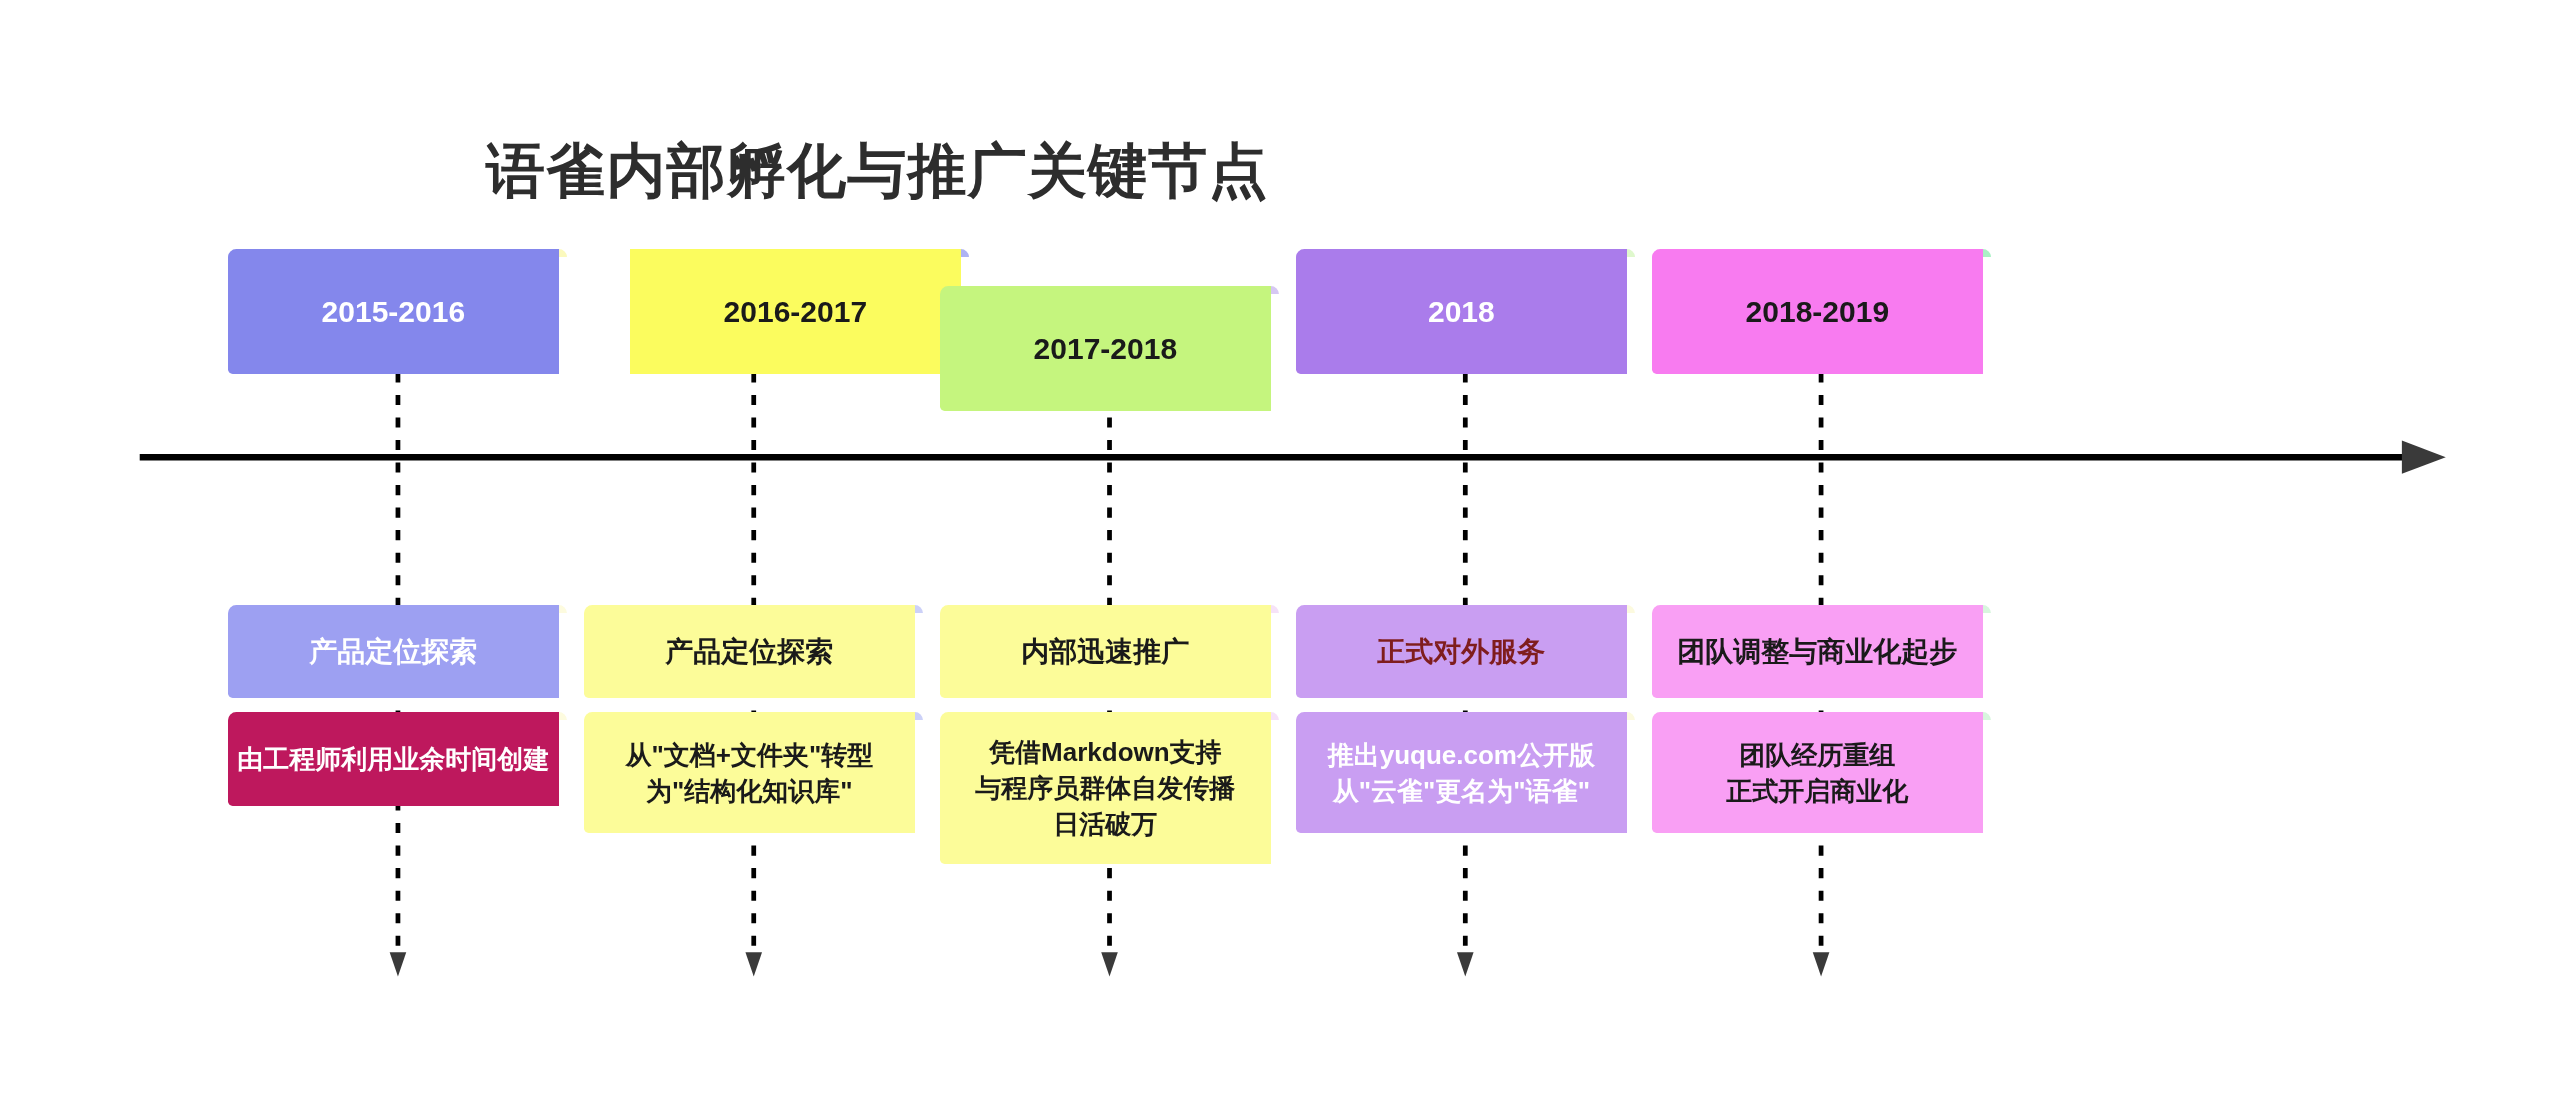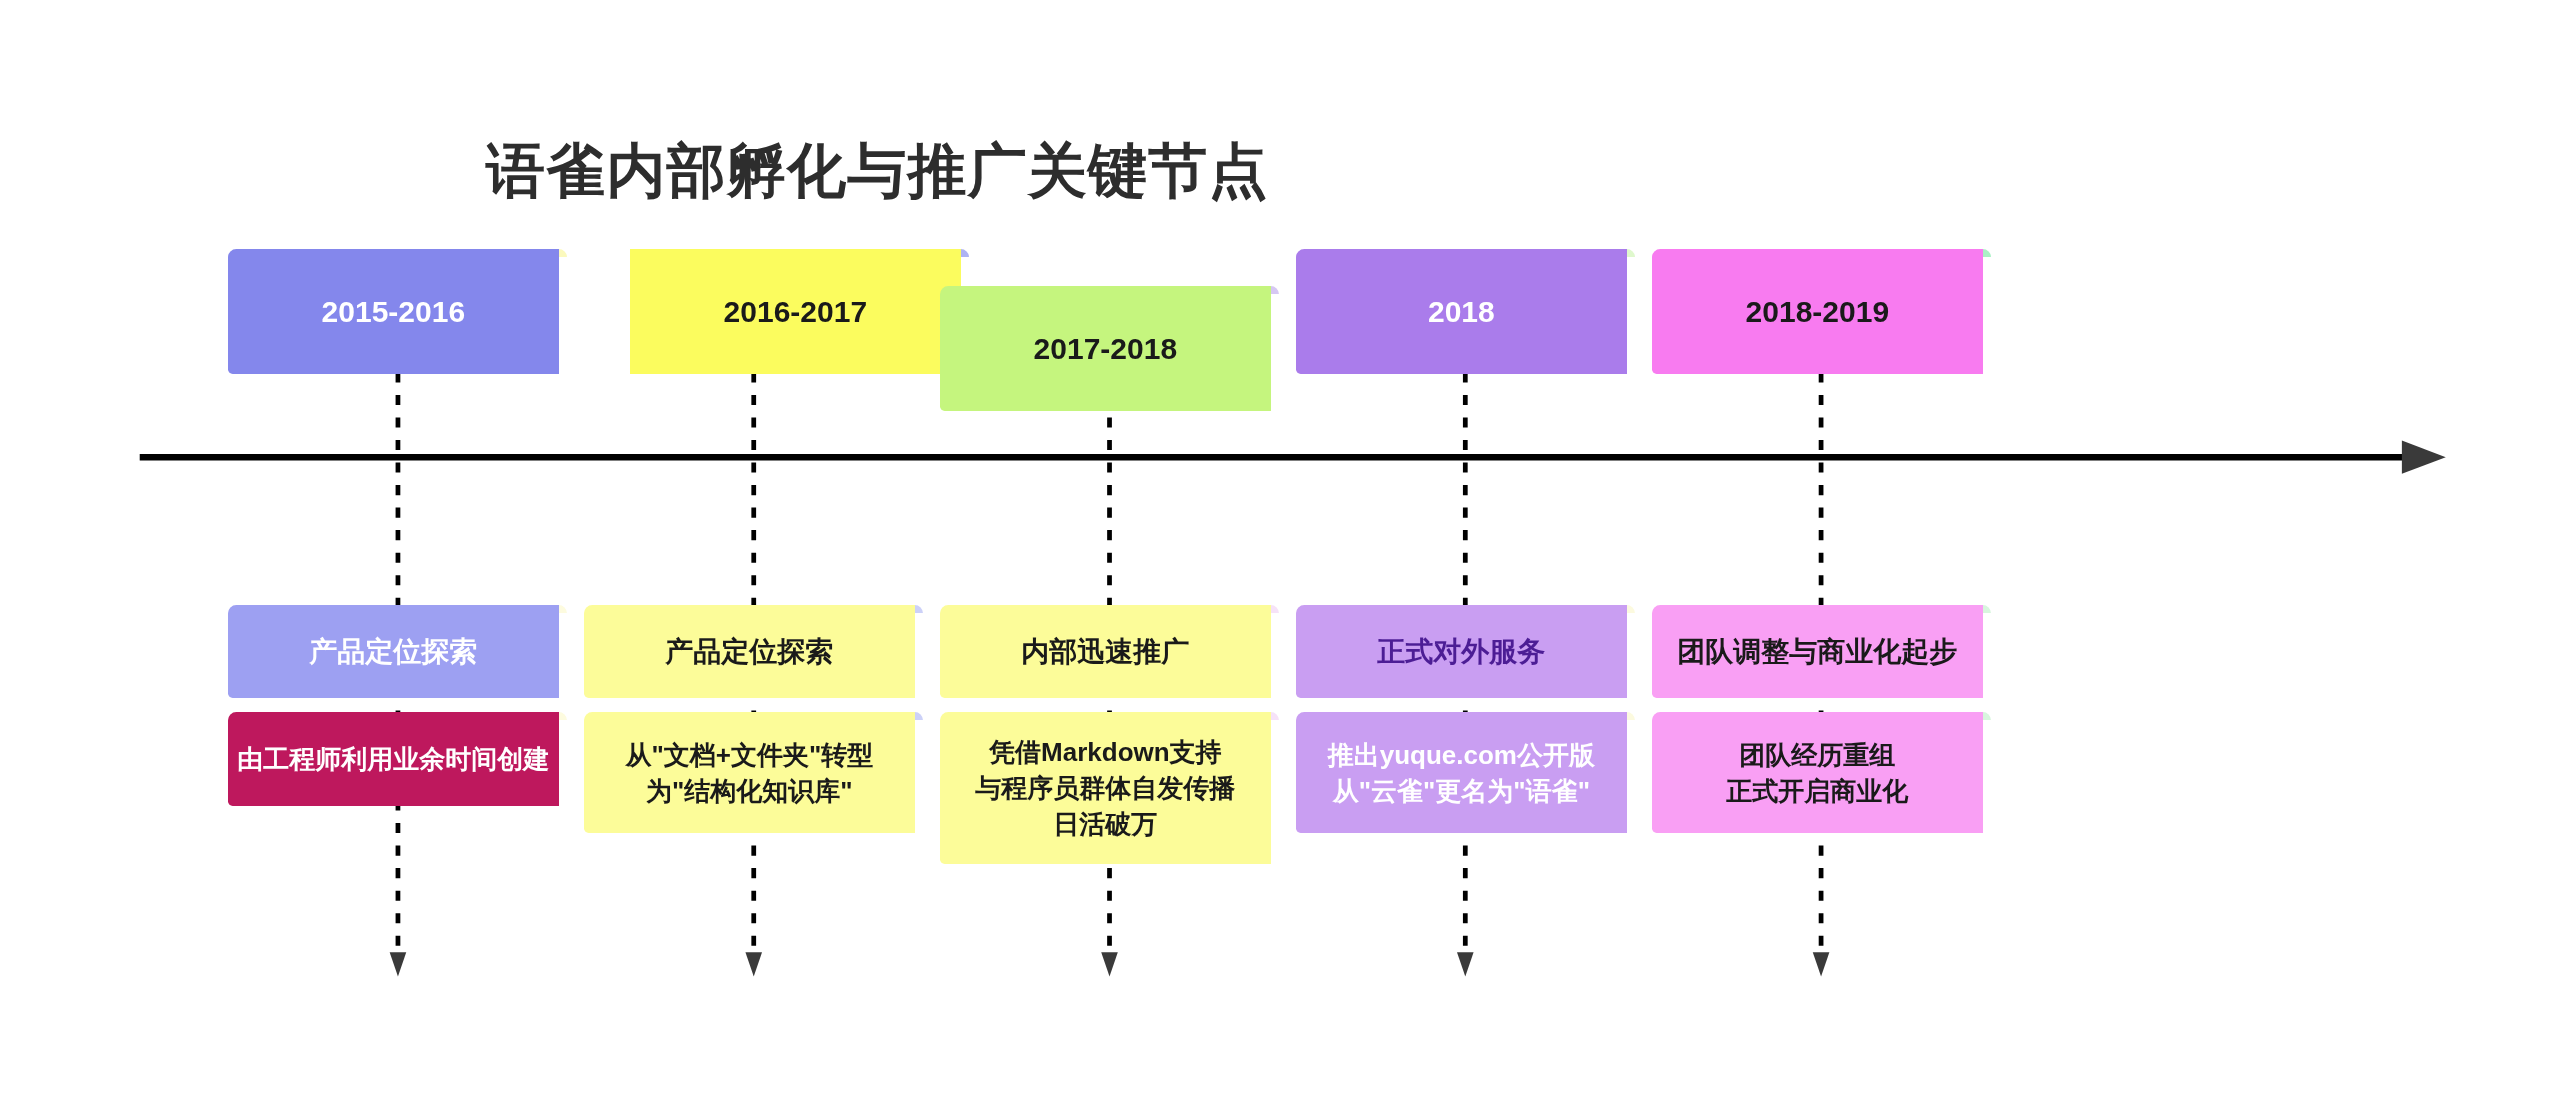--- a/index.html
+++ b/index.html
@@ -130,21 +130,21 @@
   </div>
       <div class="col" style="left: 1296px;">
     <div class="box header-box" style="top: 249px; height: 125px;">
       <div class="fill" style="background: rgb(170, 124, 235);">
         <span class="period-txt" style="color: rgb(255, 255, 255);">2018</span>
       </div>
       <div class="strip" style="background: rgb(223, 248, 205);"></div>
     </div>
     <div class="box row1-box" style="top: 605px; height: 93px;">
       <div class="fill" style="background: rgb(201, 158, 242);">
-        <span class="event-txt" style="color: #4c1d95;">正式对外服务</span>
+        <span class="event-txt" style="color: #7f1d1d;">正式对外服务</span>
       </div>
       <div class="strip" style="background: rgb(252, 250, 223);"></div>
     </div>
     <div class="box row2-box" style="top: 712px; height: 121px;">
       <div class="fill" style="background: rgb(201, 158, 242);">
         <span class="detail-txt" style="color: rgb(255, 255, 255);">推出yuque.com公开版
 从"云雀"更名为"语雀"</span>
       </div>
       <div class="strip" style="background: rgb(252, 250, 223);"></div>
     </div>

